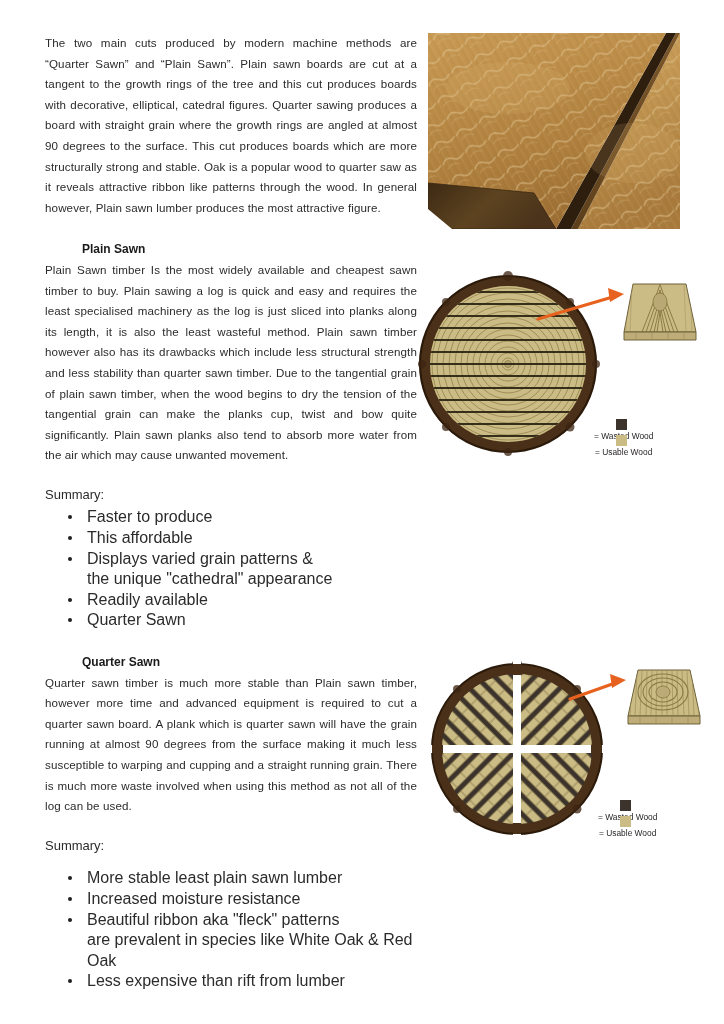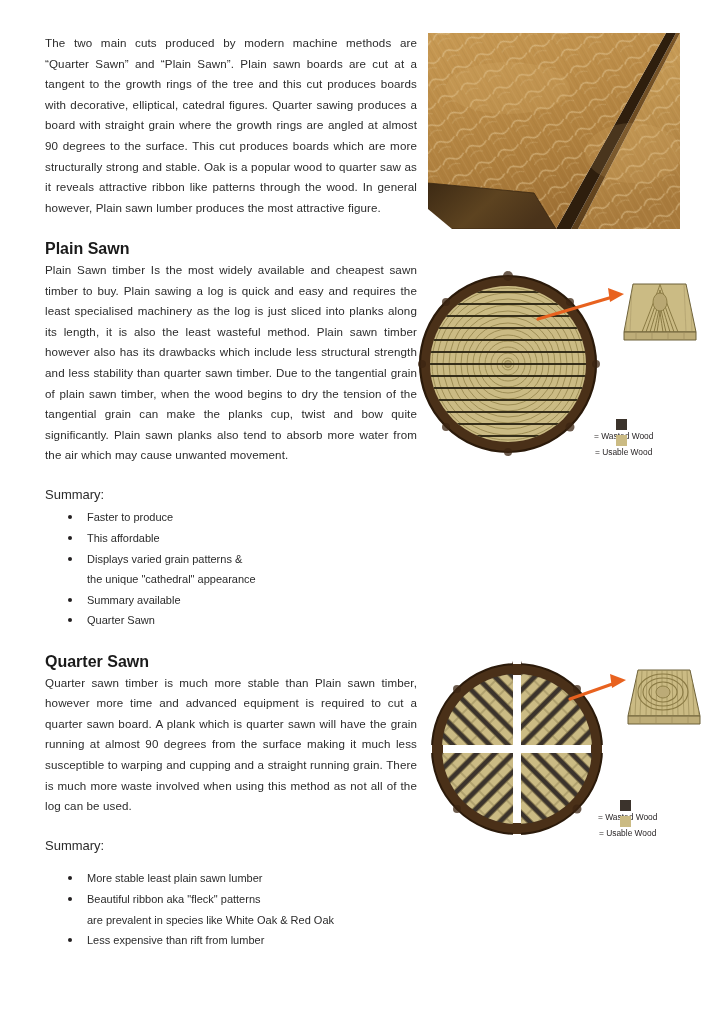--- a/index.html
+++ b/index.html
@@ -32,45 +32,46 @@
 
   p.body {
     font-size: 11.6px;
     line-height: 20.6px;
     text-align: justify;
     color: #2b2b2b;
     letter-spacing: 0.01em;
   }
 
   h2.heading {
-    font-size: 16px;
+    font-size: 12px;
     font-weight: bold;
     line-height: 20.6px;
     color: #1a1a1a;
     margin-bottom: 0px;
+    margin-left: 37px;
   }
 
   .spacer-lg { height: 21px; }
   .spacer-md { height: 19px; }
   .spacer-sm { height: 10px; }
 
   .summary-label {
     font-size: 13px;
     line-height: 20.6px;
     color: #2b2b2b;
   }
 
   ul.bullets {
     list-style: none;
     margin-top: 2px;
   }
   ul.bullets li {
     position: relative;
     padding-left: 42px;
-    font-size: 11px;
+    font-size: 16px;
     line-height: 20.6px;
     color: #2b2b2b;
   }
   ul.bullets li .dot {
     position: absolute;
     left: 23px;
     top: 8px;
     width: 4px;
     height: 4px;
     border-radius: 50%;
@@ -156,21 +157,21 @@
         <span class="dot"></span>
         <span>This affordable</span>
       </li>
       <li>
         <span class="dot"></span>
         <span>Displays varied grain patterns &amp;</span>
         <span class="cont">the unique "cathedral" appearance</span>
       </li>
       <li>
         <span class="dot"></span>
-        <span>Summary available</span>
+        <span>Readily available</span>
       </li>
       <li>
         <span class="dot"></span>
         <span>Quarter Sawn</span>
       </li>
     </ul>
 
     <div class="spacer-lg"></div>
 
     <h2 class="heading">Quarter Sawn</h2>
@@ -180,20 +181,24 @@
     <div class="spacer-md"></div>
 
     <div class="summary-label">Summary:</div>
 
     <div class="spacer-sm"></div>
 
     <ul class="bullets">
       <li>
         <span class="dot"></span>
         <span>More stable least plain sawn lumber</span>
+      </li>
+      <li>
+        <span class="dot"></span>
+        <span>Increased moisture resistance</span>
       </li>
       <li>
         <span class="dot"></span>
         <span>Beautiful ribbon aka "fleck" patterns</span>
         <span class="cont">are prevalent in species like White Oak &amp; Red Oak</span>
       </li>
       <li>
         <span class="dot"></span>
         <span>Less expensive than rift from lumber</span>
       </li>

